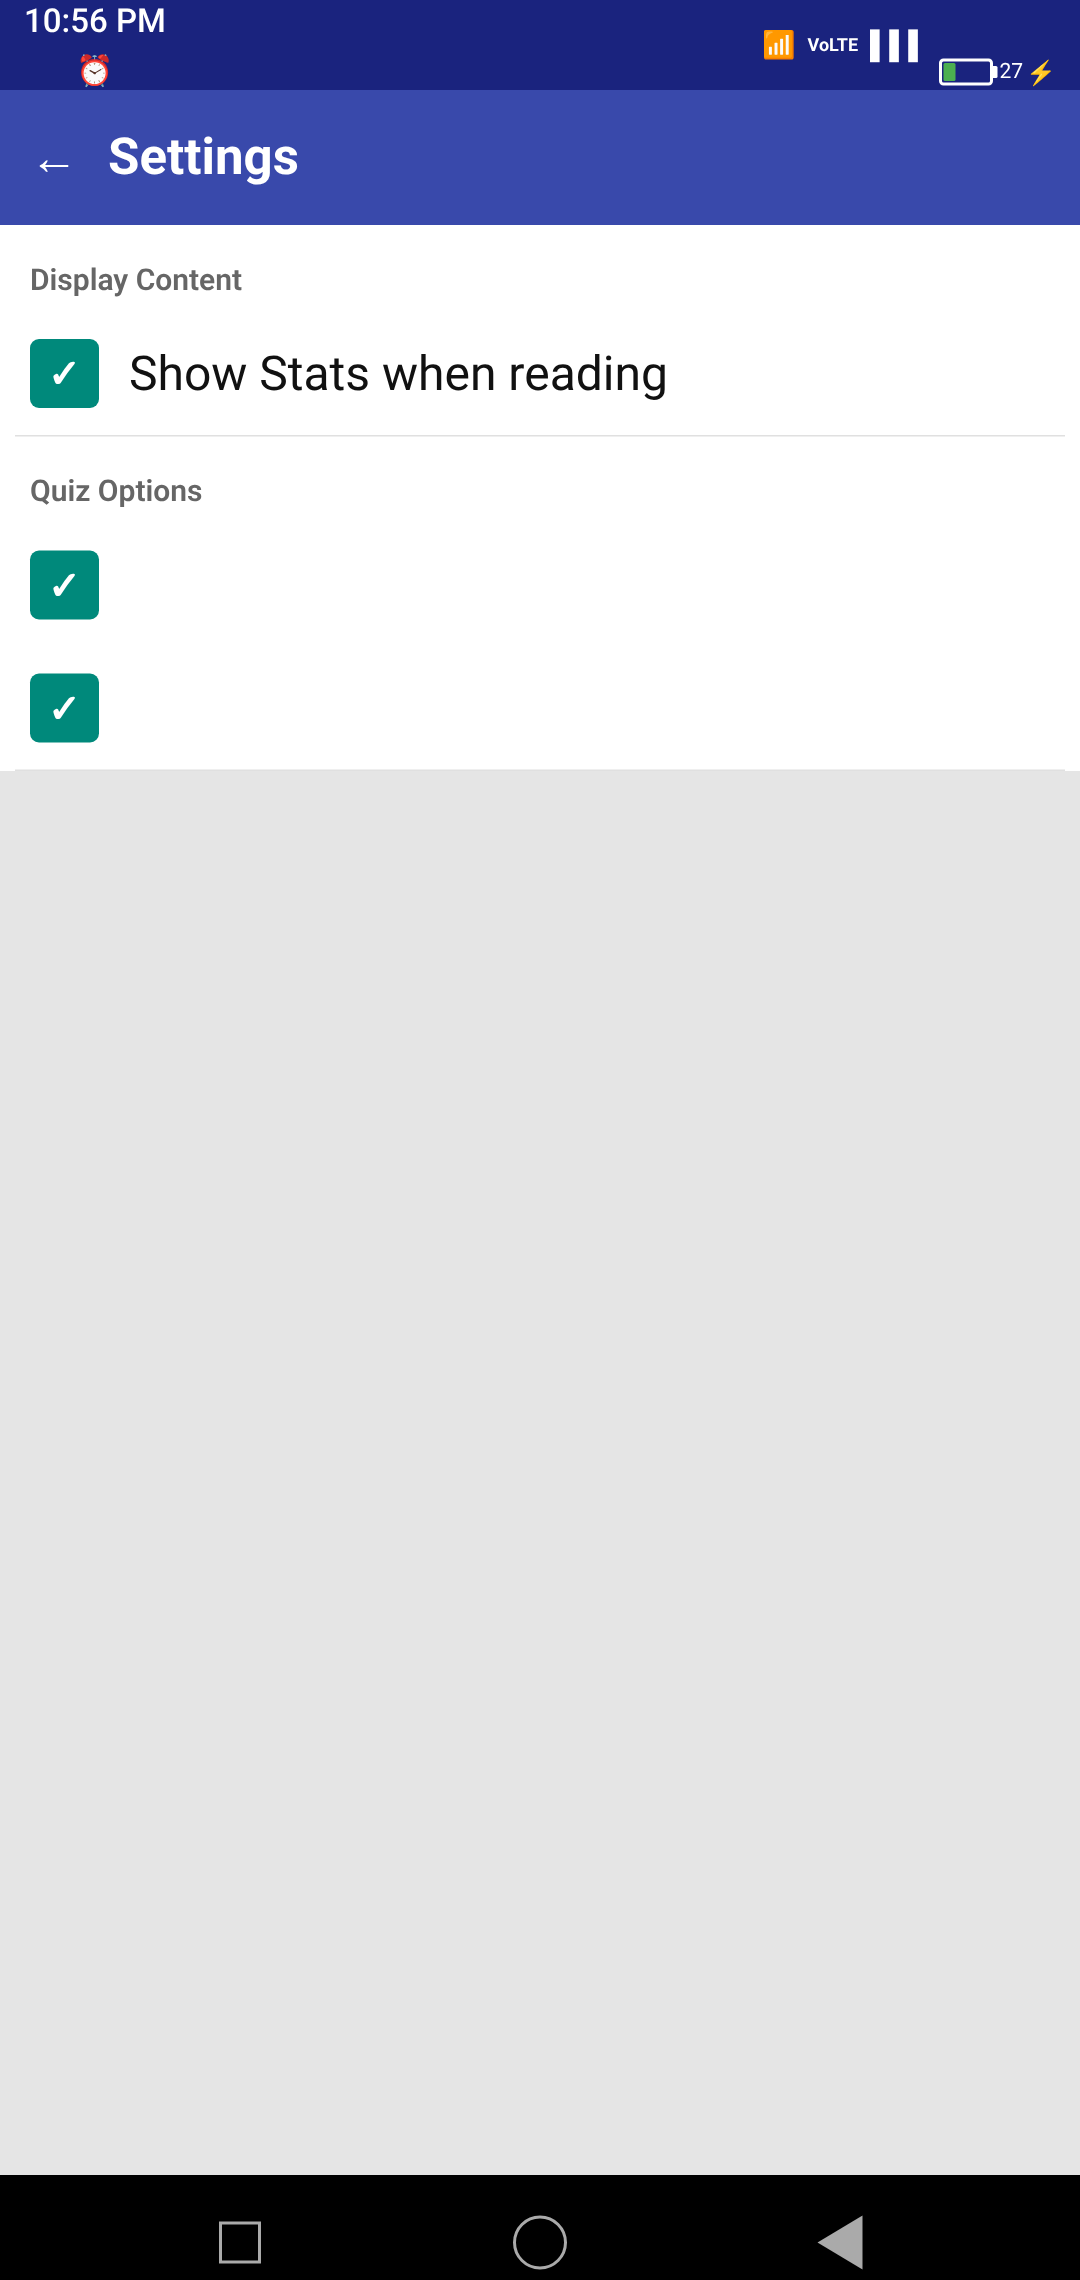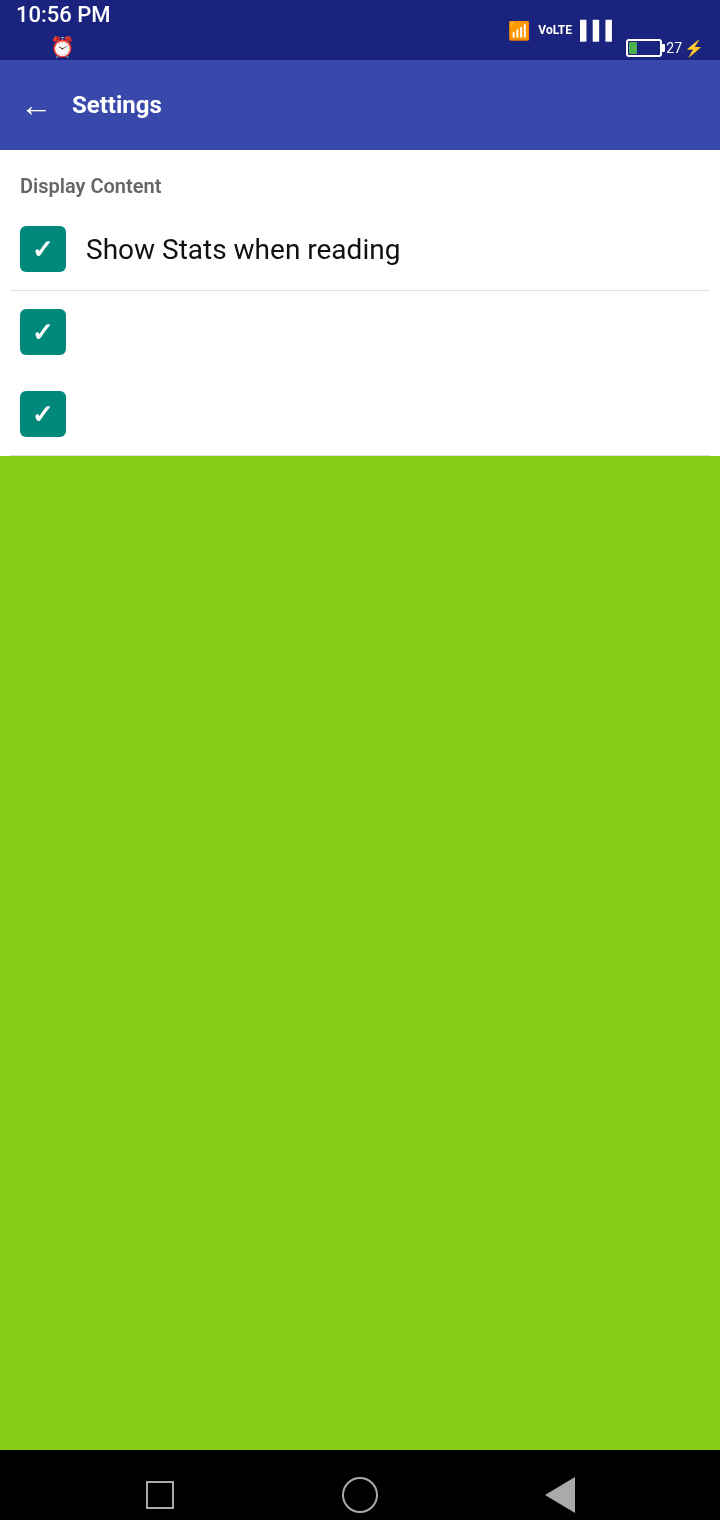--- a/index.html
+++ b/index.html
@@ -101,29 +101,29 @@
     }
     .back-btn {
       color: #fff;
       font-size: 32px;
       cursor: pointer;
       display: flex;
       align-items: center;
     }
     .app-bar-title {
       color: #fff;
-      font-size: 24px;
+      font-size: 34px;
       font-weight: 700;
     }
 
     
     .main-content {
       width: 720px;
       height: 1300px;
-      background: #84cc16;
+      background: #e5e5e5;
       overflow: hidden;
     }
 
     
     .settings-card {
       background: #fff;
       margin: 0;
       padding: 0;
     }
 
@@ -136,21 +136,21 @@
 
     .setting-item {
       display: flex;
       align-items: center;
       padding: 18px 20px;
       gap: 20px;
       cursor: pointer;
     }
 
     .setting-item-label {
-      font-size: 28px;
+      font-size: 32px;
       color: #111;
     }
 
     .checkbox {
       width: 46px;
       height: 46px;
       border-radius: 6px;
       background: #00897b;
       display: flex;
       align-items: center;
@@ -244,20 +244,21 @@
 
     <div class="setting-item">
       <div class="checkbox">
         <span class="checkmark">✓</span>
       </div>
       <span class="setting-item-label">Show Stats when reading</span>
     </div>
 
     <div class="divider"></div>
 
+    <div class="section-header">Quiz Options</div>
 
     <div class="setting-item">
       <div class="checkbox">
         <span class="checkmark">✓</span>
       </div>
     </div>
 
     <div class="setting-item">
       <div class="checkbox">
         <span class="checkmark">✓</span>

